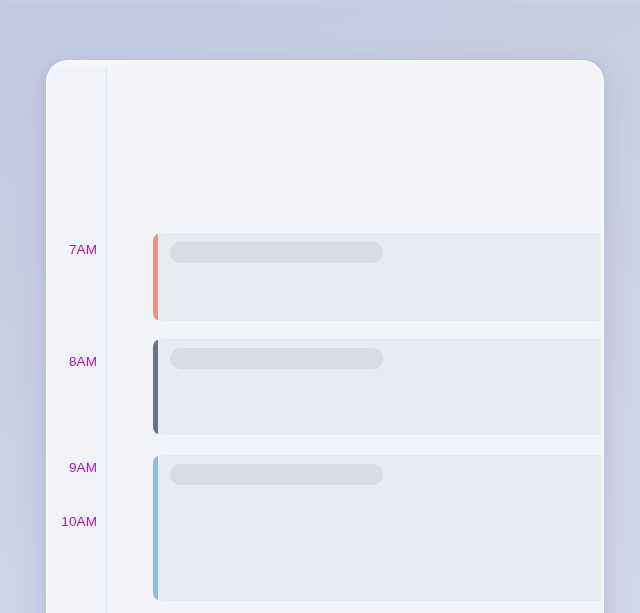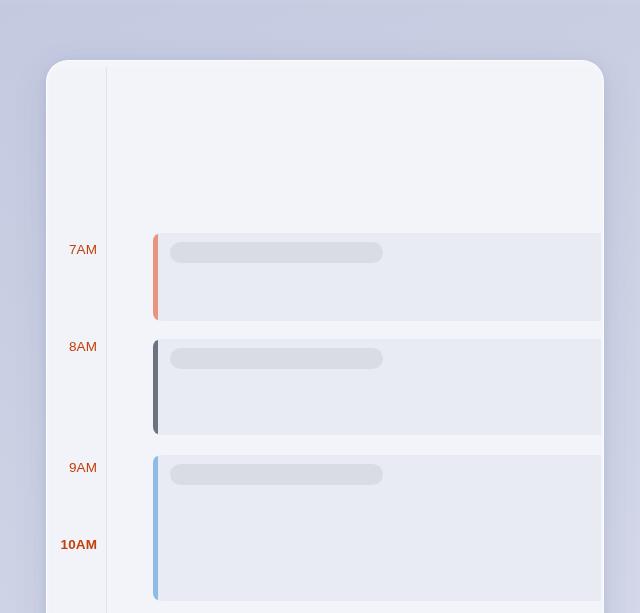--- a/index.html
+++ b/index.html
@@ -70,21 +70,21 @@
     border-right: 1px solid #dfe4ef;
     box-sizing: border-box;
   }
   .time-label {
     position: absolute;
     left: 0;
     width: 48px;
     text-align: right;
     font-size: 13.5px;
     letter-spacing: 0.1px;
-    color: #c2410c;
+    color: #a21caf;
     font-family: "Liberation Sans", sans-serif;
     line-height: 1;
   }
 
   
   #grid-column {
     position: absolute;
     left: 58px;
     top: 0;
     right: 0;
@@ -122,23 +122,23 @@
 
 <div id="backdrop">
   <div id="backdrop-sheet"></div>
 </div>
 
 <div id="calendar-card">
   <div id="calendar-inner">
 
     <div id="time-gutter">
         <div class="time-label" style="top: 176px;">7AM</div>
-        <div class="time-label" style="top: 273px;">8AM</div>
+        <div class="time-label" style="top: 288px;">8AM</div>
         <div class="time-label" style="top: 394px;">9AM</div>
-        <div class="time-label" style="top: 471px; font-weight: bold;">10AM</div>
+        <div class="time-label" style="top: 448px;">10AM</div>
       </div>
 
     <div id="grid-column">
         <div class="event" style="left: 46px; top: 166px; width: 504px; height: 88px; background: rgb(232, 235, 244);">
           <div class="event-accent" style="background: rgb(232, 148, 128);"></div>
           <div class="event-title-placeholder" style="width: 213px; background: rgb(217, 220, 227);"></div>
         </div>
         <div class="event" style="left: 46px; top: 272px; width: 528px; height: 96px; background: rgb(232, 235, 244);">
           <div class="event-accent" style="background: rgb(107, 114, 128);"></div>
           <div class="event-title-placeholder" style="width: 213px; background: rgb(217, 220, 227);"></div>

